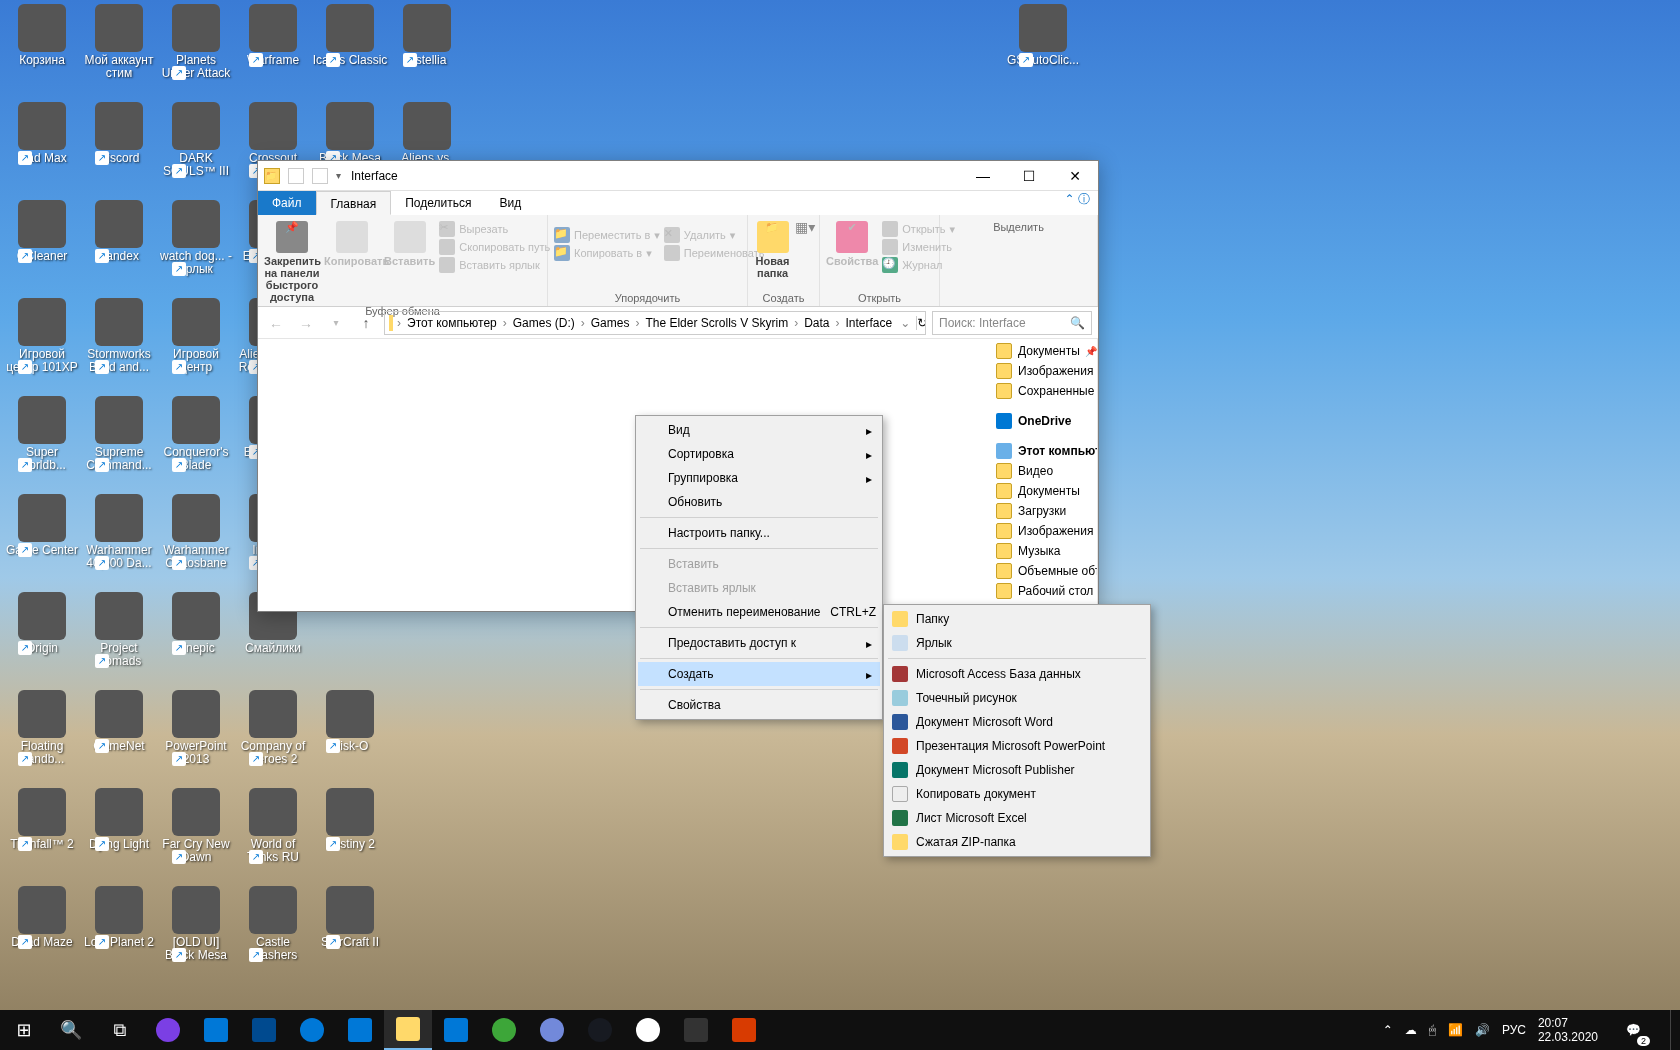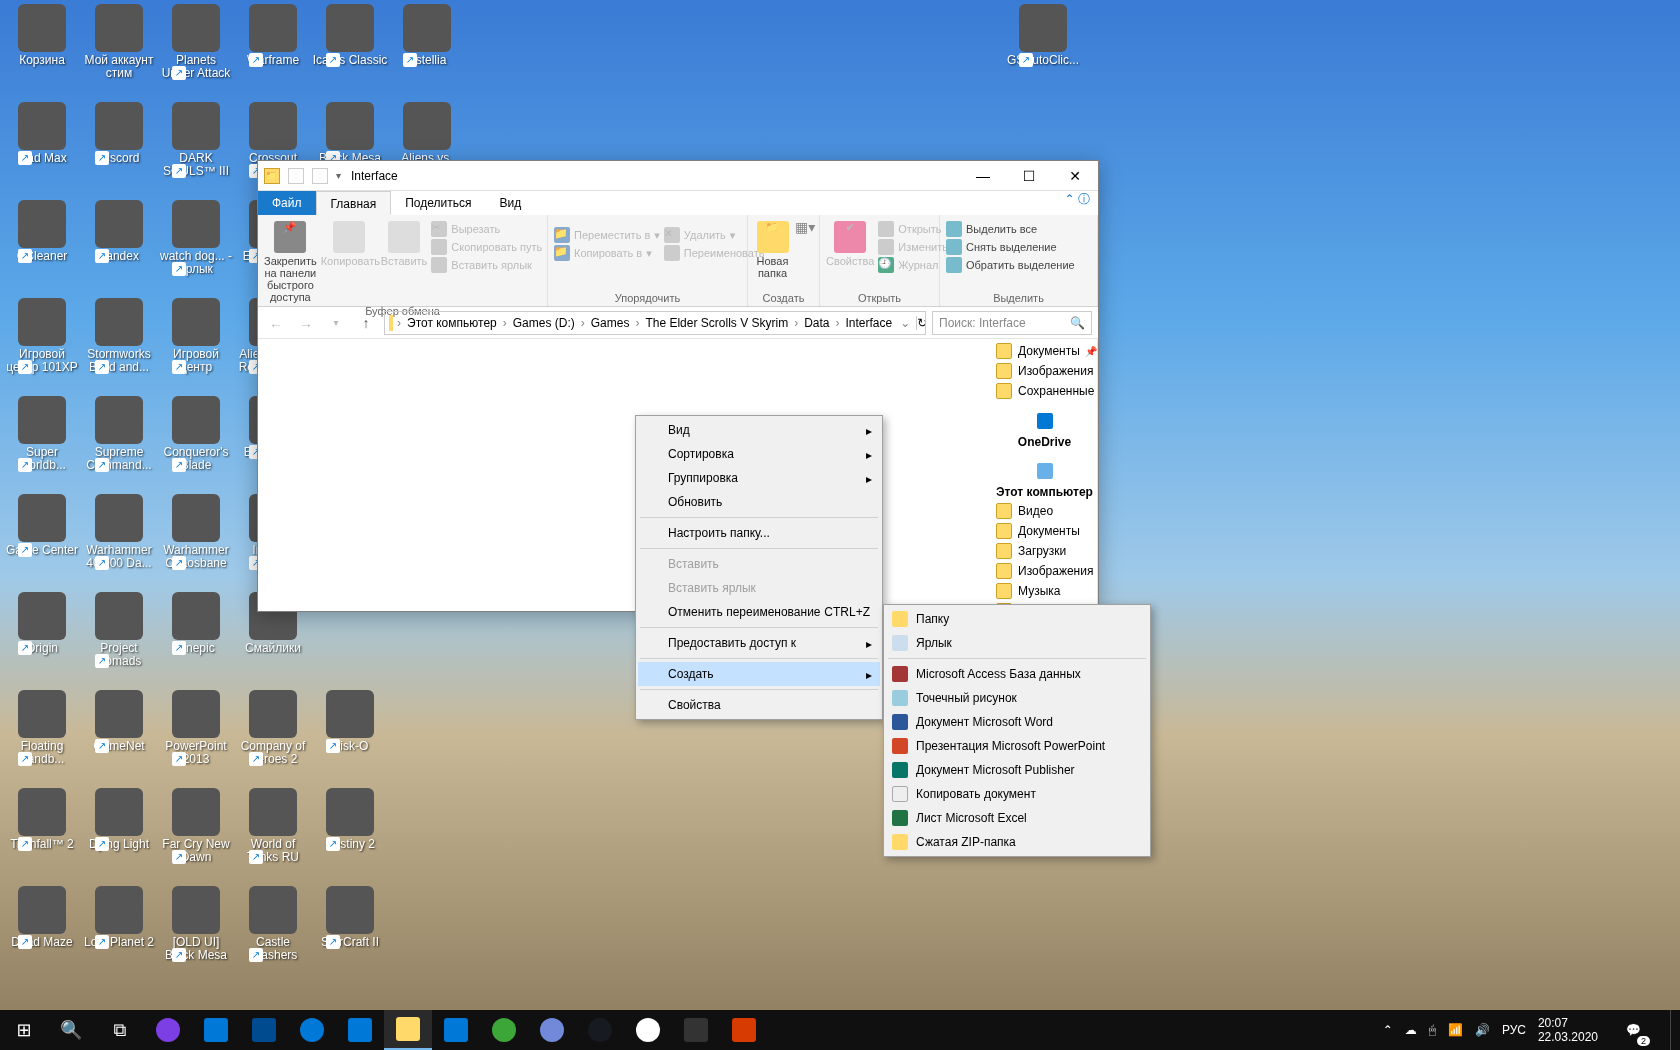--- a/index.html
+++ b/index.html
@@ -25,61 +25,61 @@
 .ribbon-tabs .tab.file { background: #1979ca; color: #fff; }
 .ribbon-tabs .tab.active { border: 1px solid #d0d0d0; border-bottom: 1px solid #f5f5f5; background: #f5f5f5; }
 .ribbon-tabs .help { margin-left: auto; padding: 0 8px; color: #1979ca; }
 
 .ribbon { height: 92px; background: #f5f5f5; border-bottom: 1px solid #d0d0d0; display: flex; font-size: 11px; color: #444; }
 .rgroup { border-right: 1px solid #e2e2e2; padding: 4px 6px 2px; display: flex; flex-direction: column; }
 .rgroup .body { flex: 1; display: flex; gap: 4px; align-items: flex-start; }
 .rgroup .gname { text-align: center; font-size: 11px; color: #666; padding-top: 2px; }
 .rbtn-lg { width: 56px; text-align: center; }
 .rbtn-lg .ric { width: 32px; height: 32px; margin: 2px auto; background: #ddd; border-radius: 3px; }
-.rbtn-lg .rl { font-size: 11px; line-height: 12px; }
+.rbtn-lg .rl { font-size: 11px; line-height: 12px; font-weight: bold; }
 .rstack { display: flex; flex-direction: column; gap: 2px; padding-top: 2px; }
 .rstack .rrow { display: flex; align-items: center; gap: 4px; white-space: nowrap; }
 .rstack .rrow .mini { width: 16px; height: 16px; background: #ccc; border-radius: 2px; }
 .disabled { color: #bbb; }
 
 .addr-bar { height: 32px; display: flex; align-items: center; gap: 6px; padding: 0 6px; border-bottom: 1px solid #e5e5e5; }
 .navbtn { width: 24px; height: 24px; display: flex; align-items: center; justify-content: center; color: #555; font-size: 14px; }
 .navbtn.dis { color: #bbb; }
 .crumbs { flex: 1; height: 24px; border: 1px solid #ccc; display: flex; align-items: center; font-size: 12px; overflow: hidden; padding-left: 4px; }
 .crumbs .pc { padding: 0 2px; white-space: nowrap; }
 .crumbs .sep { color: #888; padding: 0 4px; }
 .crumbs .refresh { margin-left: auto; width: 24px; text-align: center; border-left: 1px solid #ccc; }
 .searchbox { width: 160px; height: 24px; border: 1px solid #ccc; display: flex; align-items: center; font-size: 12px; color: #888; padding: 0 6px; }
 .searchbox .sic { margin-left: auto; }
 
 .body-area { flex: 1; display: flex; overflow: hidden; justify-content: flex-end; }
 .navpane { width: 118px; border-right: 1px solid #e5e5e5; overflow-y: auto; font-size: 12px; padding: 2px 0; }
 .navpane .nitem { display: flex; align-items: center; gap: 6px; padding: 2px 4px 2px 16px; white-space: nowrap; overflow: hidden; }
-.navpane .nitem.bold { font-weight: 600; padding-left: 16px; flex-direction: column; }
+.navpane .nitem.bold { font-weight: 600; padding-left: 16px; }
 .navpane .nic { width: 16px; height: 16px; background: #6ab0e8; border-radius: 2px; flex-shrink: 0; }
 .navpane .nic.folder { background: #ffd96a; border: 1px solid #c9a227; }
 .navpane .nic.od { background: #0078d4; }
 .navpane .spacer { height: 10px; }
 
 .content { flex: 1; display: flex; flex-direction: column; }
 .cols { height: 24px; border-bottom: 1px solid #e5e5e5; display: flex; font-size: 12px; color: #444; }
 .cols .col { padding: 4px 10px; border-right: 1px solid transparent; }
 .empty { flex: 1; text-align: center; padding-top: 20px; font-size: 12px; color: #555; }
 
 .status-bar { height: 22px; border-top: 1px solid #e5e5e5; font-size: 12px; color: #555; display: flex; align-items: center; padding: 0 8px; }
 .status-bar .views { margin-left: auto; display: flex; gap: 2px; }
 .status-bar .views div { width: 18px; height: 18px; border: 1px solid #aac; }
 
 .ctxmenu { position: absolute; background: #f0f0f0; border: 1px solid #a0a0a0; box-shadow: 3px 3px 8px rgba(0,0,0,.3); font-size: 12px; padding: 2px; }
 .ctxmenu .mitem { padding: 5px 28px 5px 30px; white-space: nowrap; position: relative; }
 .ctxmenu .mitem.dis { color: #a0a0a0; }
 .ctxmenu .mitem.sel { background: #c4e1ff; }
 .ctxmenu .msep { height: 1px; background: #d0d0d0; margin: 3px 2px; }
 .ctxmenu .arrow { position: absolute; right: 8px; top: 6px; }
-.ctxmenu .kbd { position: absolute; right: 10px; }
+.ctxmenu .kbd { position: absolute; right: 4px; }
 .ctxmenu .mic { position: absolute; left: 6px; top: 4px; width: 16px; height: 16px; border-radius: 2px; }
 
 .taskbar { position: absolute; left: 0; right: 0; bottom: 0; height: 40px; background: #101010; display: flex; align-items: center; }
 .tbtn { width: 48px; height: 40px; display: flex; align-items: center; justify-content: center; color: #fff; font-size: 18px; }
 .tbtn .tic { width: 24px; height: 24px; background: #444; border-radius: 3px; }
 .tbtn.active { border-bottom: 2px solid #76b9ed; background: #2a2a2a; }
 .tray { margin-left: auto; display: flex; align-items: center; color: #fff; font-size: 12px; gap: 12px; padding-right: 4px; }
 .tray .clk { text-align: left; font-size: 12px; line-height: 14px; }
 .tray .notif { width: 48px; height: 40px; display: flex; align-items: center; justify-content: center; position: relative; }
 .tray .badge { position: absolute; bottom: 4px; right: 8px; background: #fff; color: #000; font-size: 9px; border-radius: 7px; padding: 0 4px; }
@@ -468,36 +468,20 @@
             </div>
           <div class="rrow">
               <div class="mini" style="background:#5a8">🕘</div>
               <span>Журнал</span>
             </div>
         </div>
       </div>
       <div class="gname">Открыть</div>
     </div>
     <div class="rgroup" style="flex:1">
-      <div class="body">
-        <div class="rstack">
-          <div class="rrow">
-              <div class="mini" style="background:#7bc"></div>
-              <span>Выделить все</span>
-            </div>
-          <div class="rrow">
-              <div class="mini" style="background:#7bc"></div>
-              <span>Снять выделение</span>
-            </div>
-          <div class="rrow">
-              <div class="mini" style="background:#7bc"></div>
-              <span>Обратить выделение</span>
-            </div>
-        </div>
-      </div>
       <div class="gname">Выделить</div>
     </div>
   </div>
 
   <div class="addr-bar">
     <div class="navbtn dis">←</div>
     <div class="navbtn dis">→</div>
     <div class="navbtn dis" style="font-size:10px">▾</div>
     <div class="navbtn">↑</div>
     <div class="crumbs">

